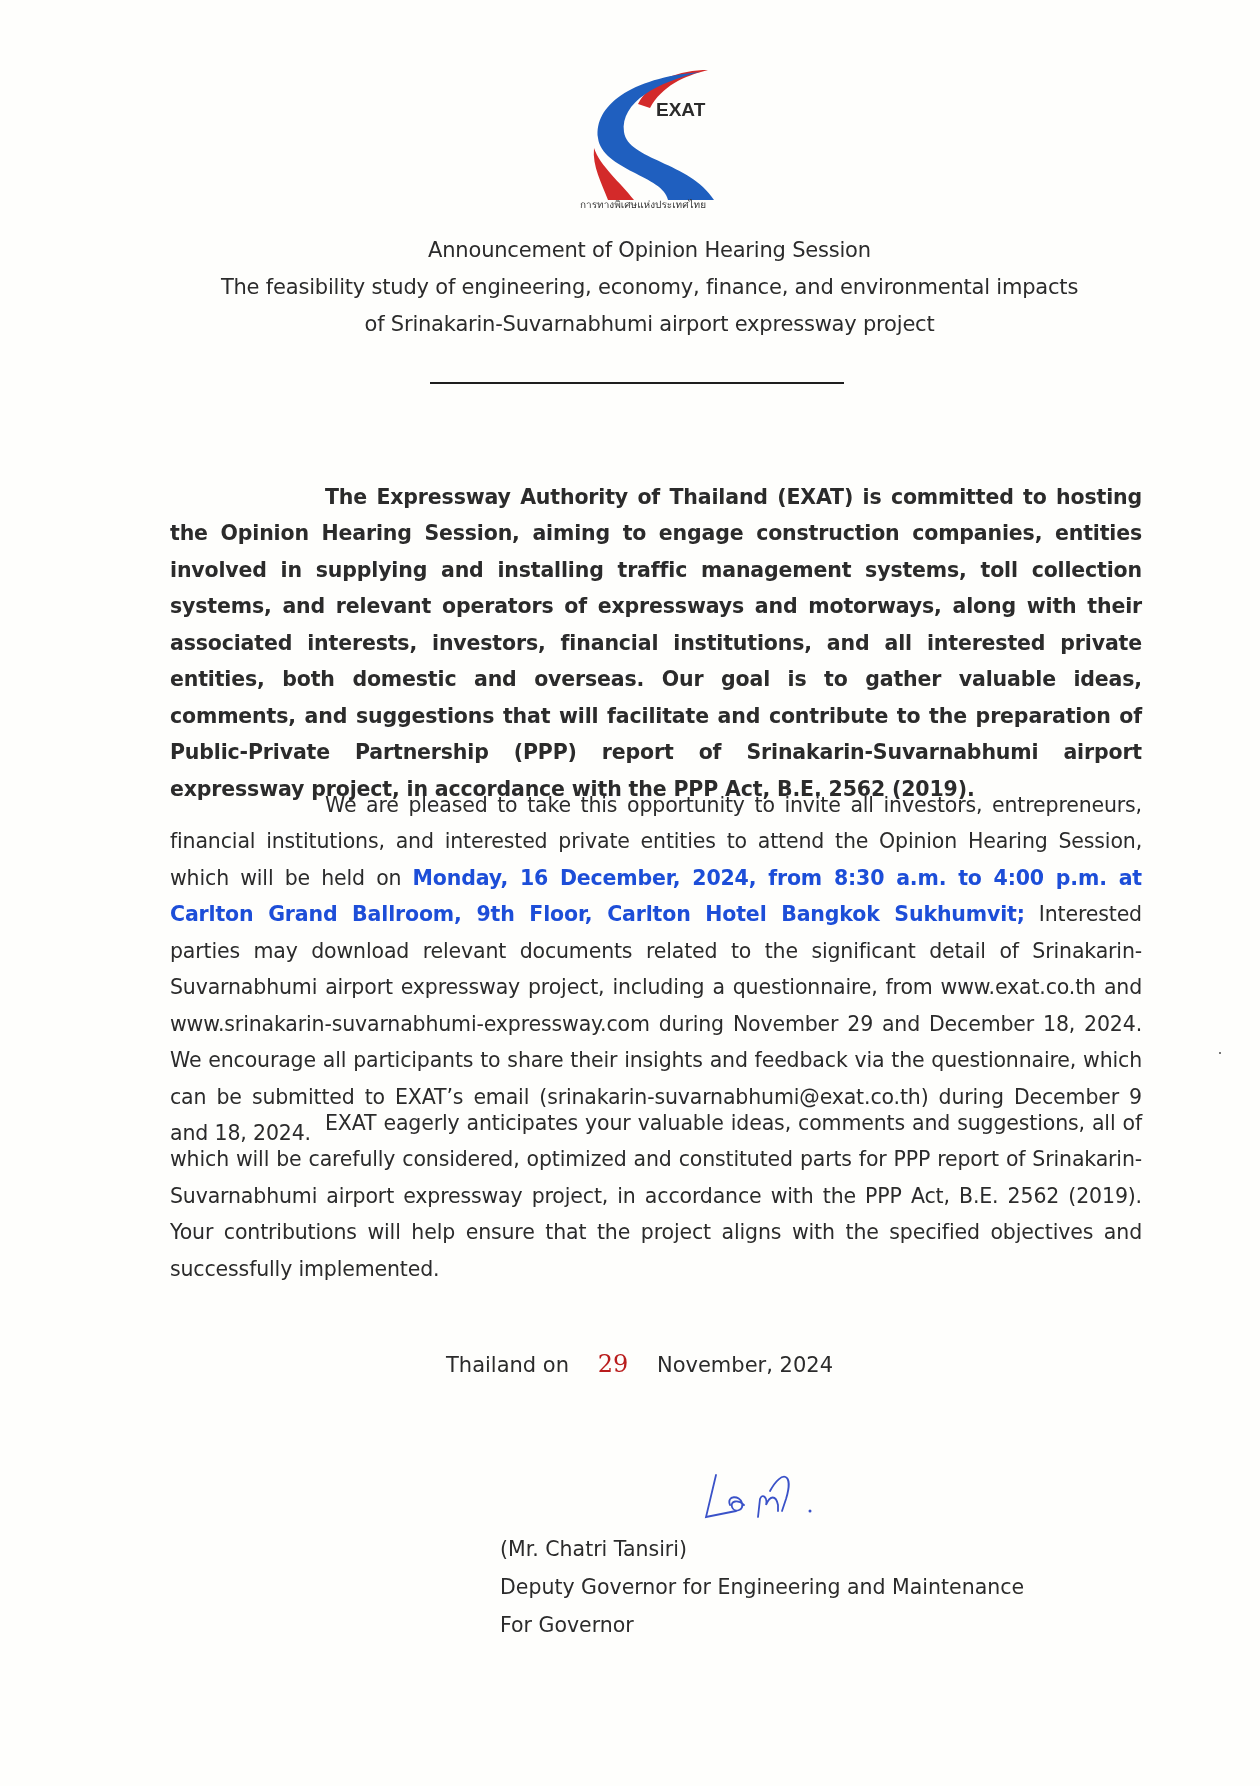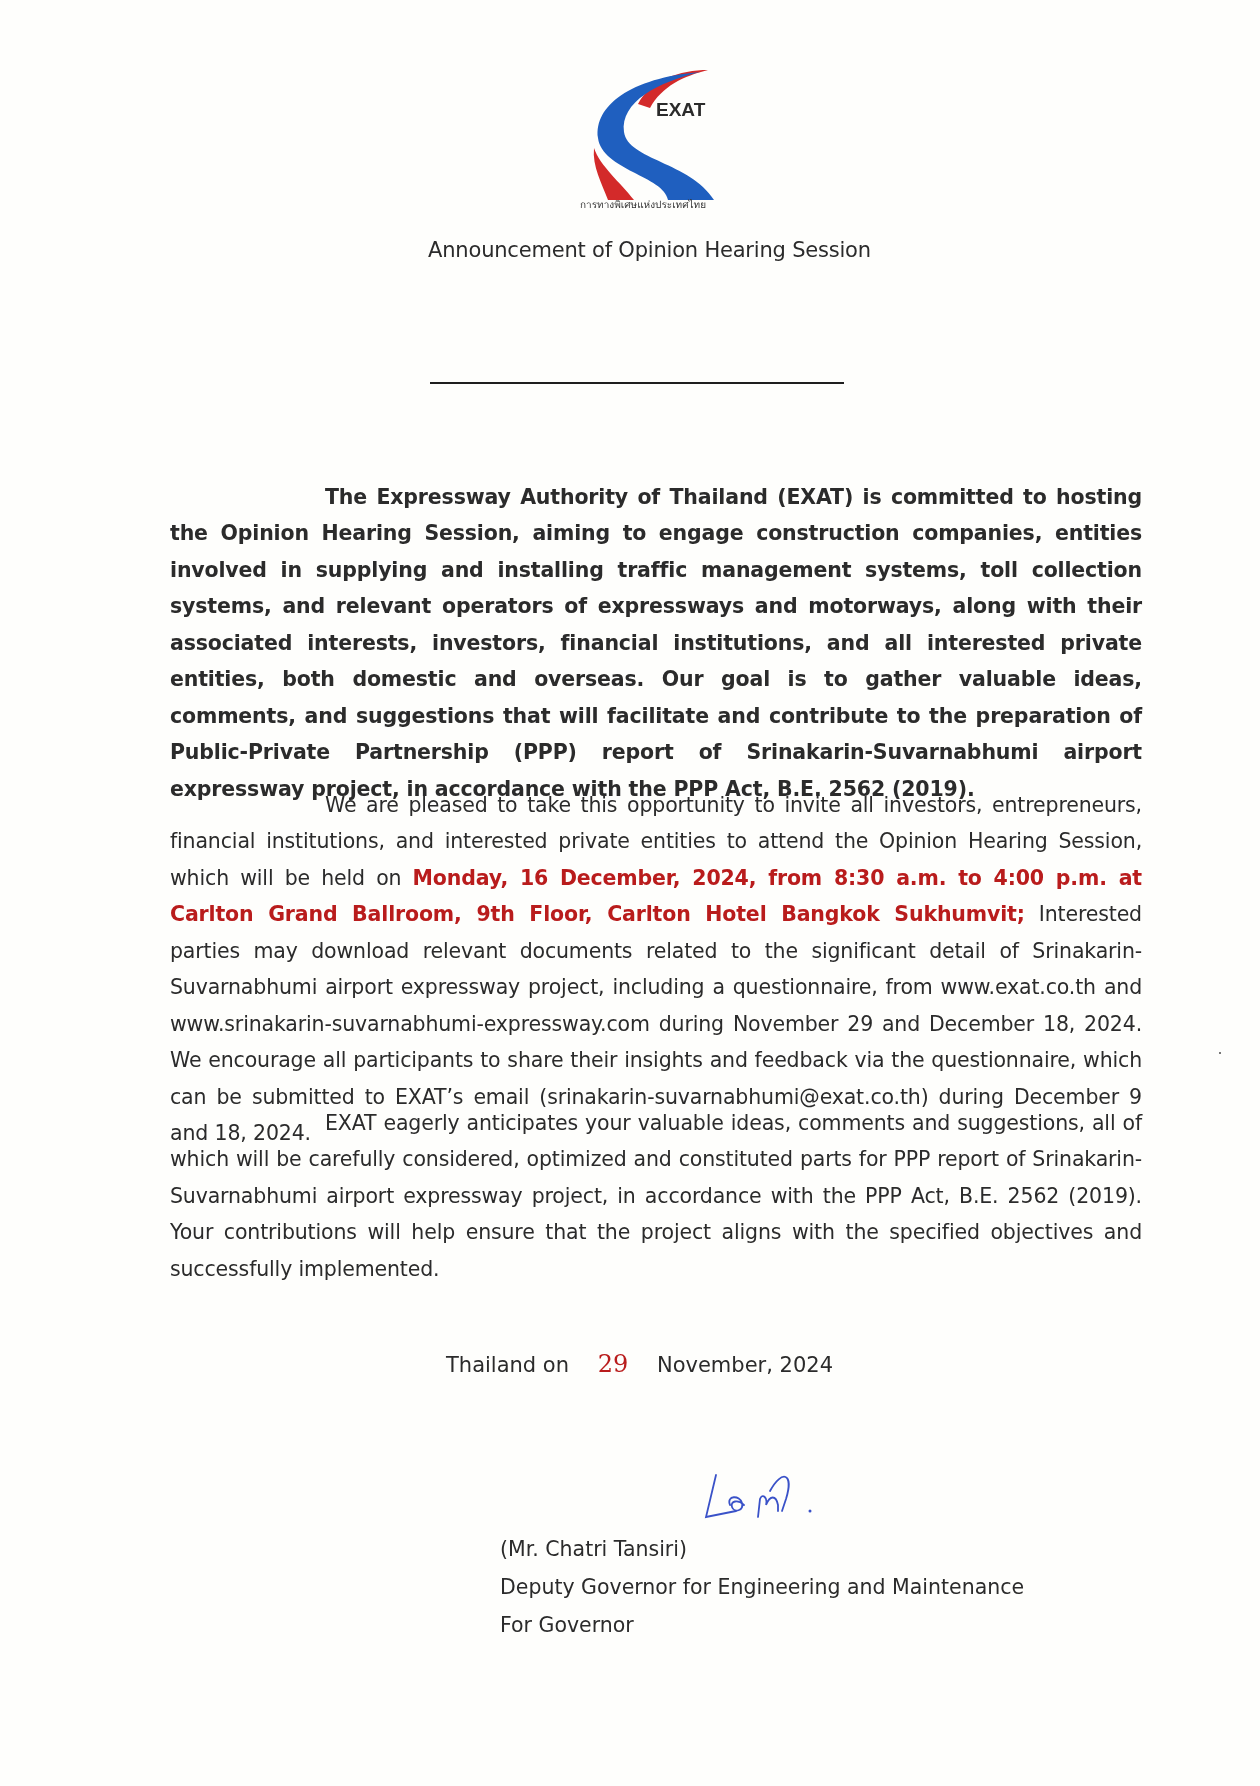--- a/index.html
+++ b/index.html
@@ -68,21 +68,21 @@
       font-size: 20.5px;
       line-height: 36.5px;
       text-align: justify;
       text-indent: 155px;
       color: #2b2b2b;
       letter-spacing: -0.15px;
     }
     #para1 { top: 458px; font-weight: bold; }
     #para2 { top: 766px; }
     #para3 { top: 1084px; }
-    .bold { font-weight: bold; color: #b91c1c; }
+    .bold { font-weight: bold; color: #1d4ed8; }
     .announced {
       position: absolute;
       left: 446px;
       top: 1350px;
       font-size: 21px;
       color: #2b2b2b;
       white-space: nowrap;
     }
     .announced .day {
       color: #b91c1c;
@@ -130,20 +130,22 @@
       <path d="M18 72 C 14 40, 50 12, 120 6 C 78 16, 40 36, 44 66 C 48 94, 110 96, 134 134 L 88 134 C 84 110, 22 104, 18 72 Z" fill="#1f5fbf"></path>
 
       <path d="M14 82 C 20 100, 40 116, 54 134 L 28 134 C 22 118, 12 100, 14 82 Z" fill="#d32a2a"></path>
       <text x="76" y="50" font-family="Liberation Sans, sans-serif" font-weight="bold" font-size="19" fill="#2b2b2b">EXAT</text>
     </svg>
   </div>
   <div class="logo-caption">การทางพิเศษแห่งประเทศไทย</div>
 
   <div class="title-block">
     <span class="title-line">Announcement of Opinion Hearing Session</span>
+    <span class="title-line">The feasibility study of engineering, economy, finance, and environmental impacts</span>
+    <span class="title-line">of Srinakarin-Suvarnabhumi airport expressway project</span>
   </div>
 
   <div class="divider"></div>
 
   <p class="paragraph" id="para1">The Expressway Authority of Thailand (EXAT) is committed to hosting the Opinion Hearing Session, aiming to engage construction companies, entities involved in supplying and installing traffic management systems, toll collection systems, and relevant operators of expressways and motorways, along with their associated interests, investors, financial institutions, and all interested private entities, both domestic and overseas. Our goal is to gather valuable ideas, comments, and suggestions that will facilitate and contribute to the preparation of Public-Private Partnership (PPP) report of Srinakarin-Suvarnabhumi airport expressway project, in accordance with the PPP Act, B.E. 2562 (2019).</p>
 
   <p class="paragraph" id="para2"><span>We are pleased to take this opportunity to invite all investors, entrepreneurs, financial institutions, and interested private entities to attend the Opinion Hearing Session, which will be held on </span><span class="bold">Monday, 16 December, 2024, from 8:30 a.m. to 4:00 p.m. at Carlton Grand Ballroom, 9th Floor, Carlton Hotel Bangkok Sukhumvit;</span><span> Interested parties may download relevant documents related to the significant detail of Srinakarin-Suvarnabhumi airport expressway project, including a questionnaire, from www.exat.co.th and www.srinakarin-suvarnabhumi-expressway.com during November 29 and December 18, 2024. We encourage all participants to share their insights and feedback via the questionnaire, which can be submitted to EXAT’s email (srinakarin-suvarnabhumi@exat.co.th) during December 9 and 18, 2024.</span></p>
 
   <p class="paragraph" id="para3">EXAT eagerly anticipates your valuable ideas, comments and suggestions, all of which will be carefully considered, optimized and constituted parts for PPP report of Srinakarin-Suvarnabhumi airport expressway project, in accordance with the PPP Act, B.E. 2562 (2019). Your contributions will help ensure that the project aligns with the specified objectives and successfully implemented.</p>
 

